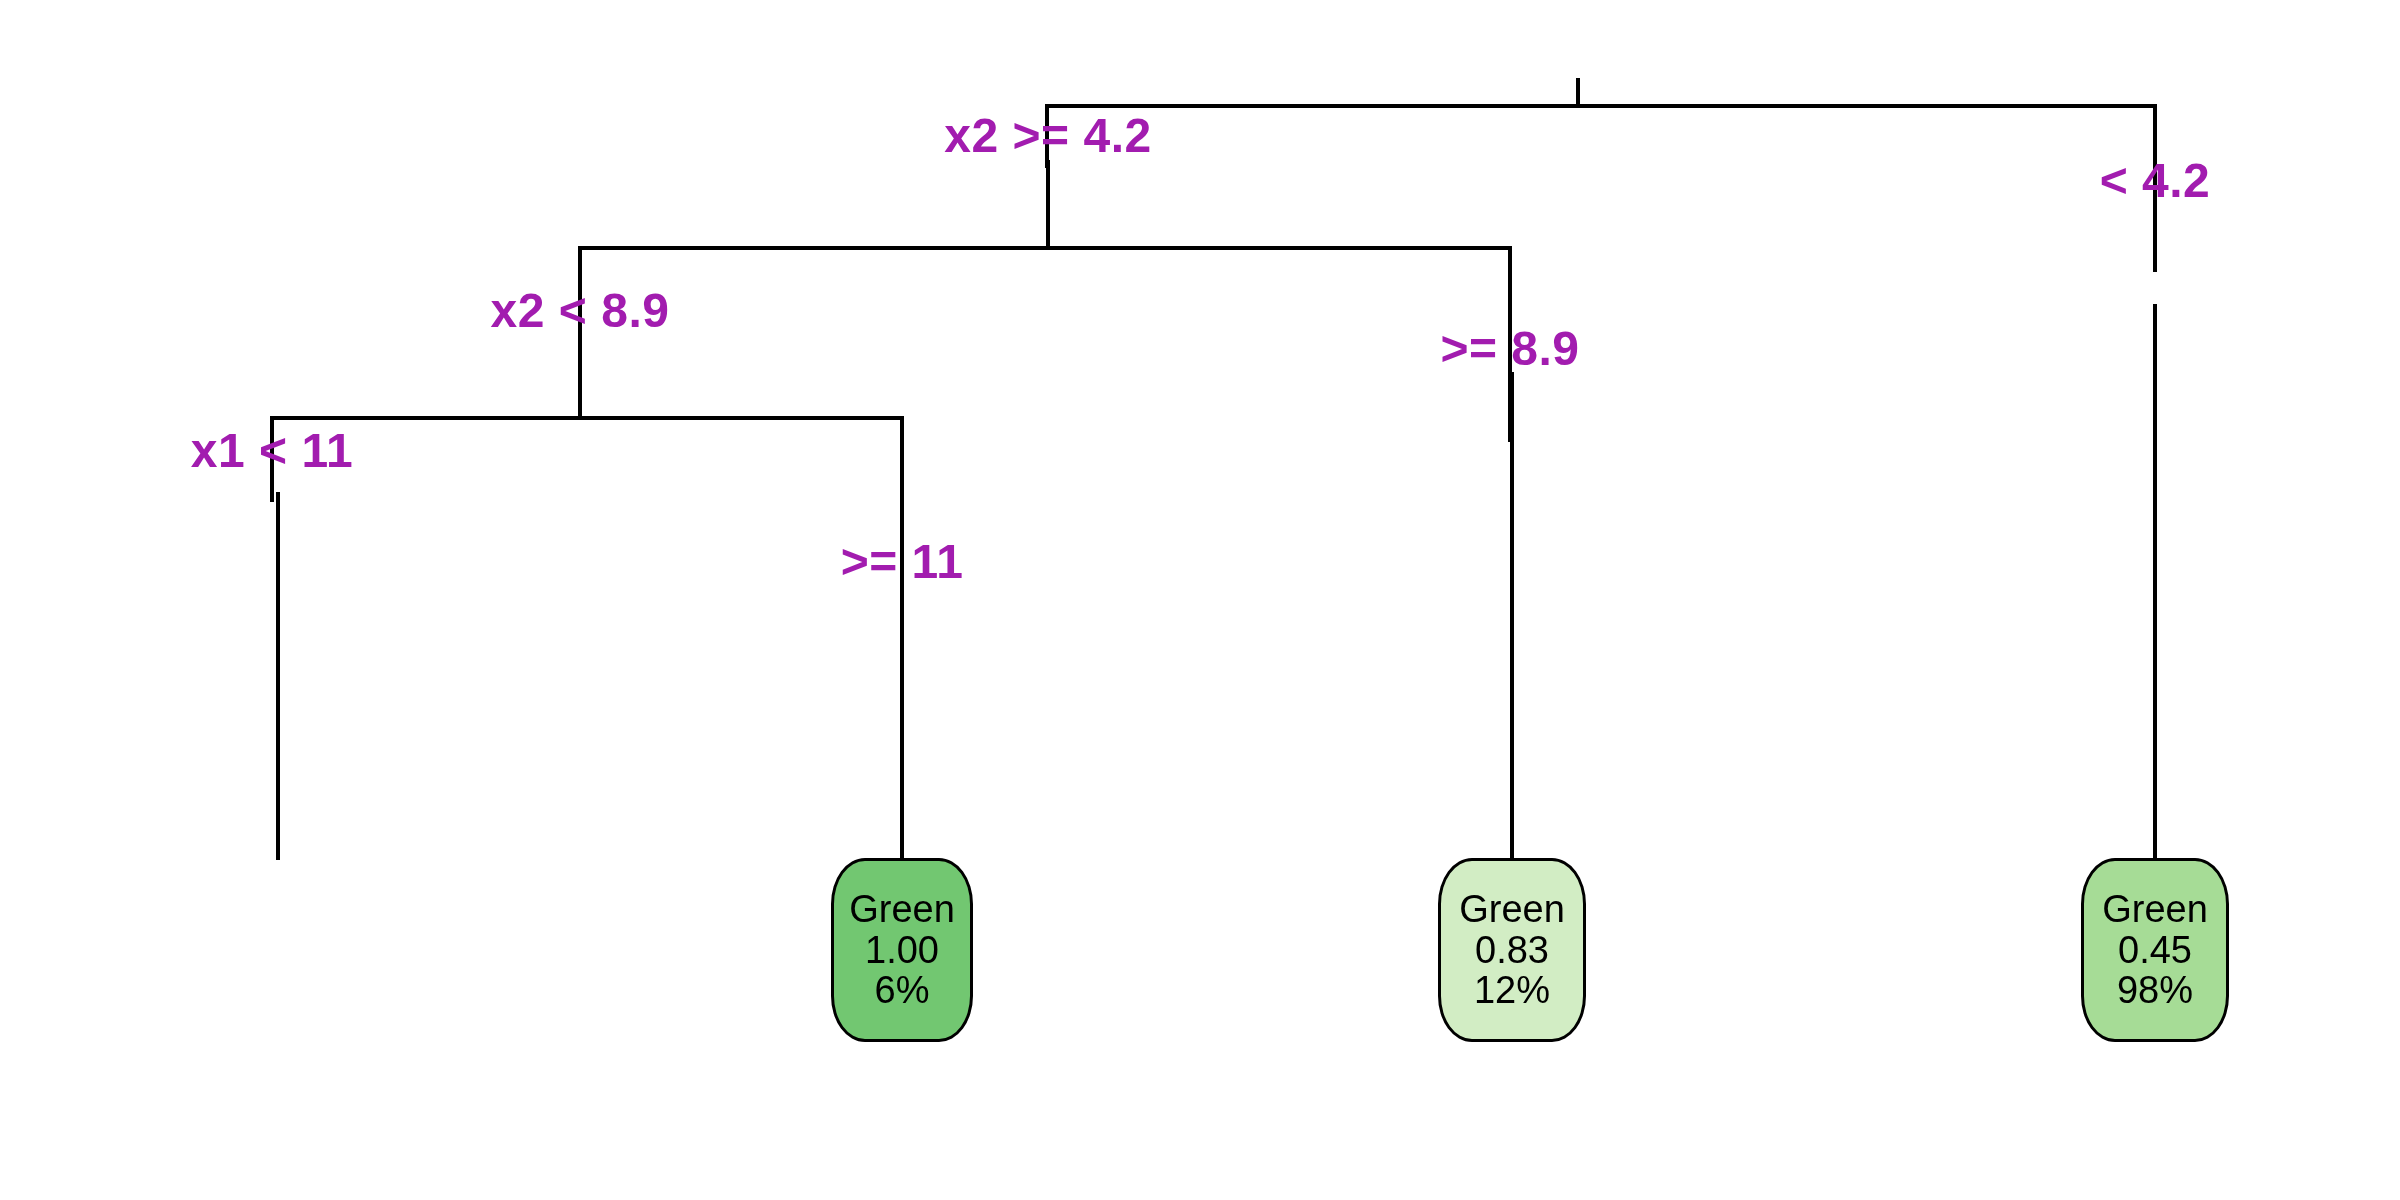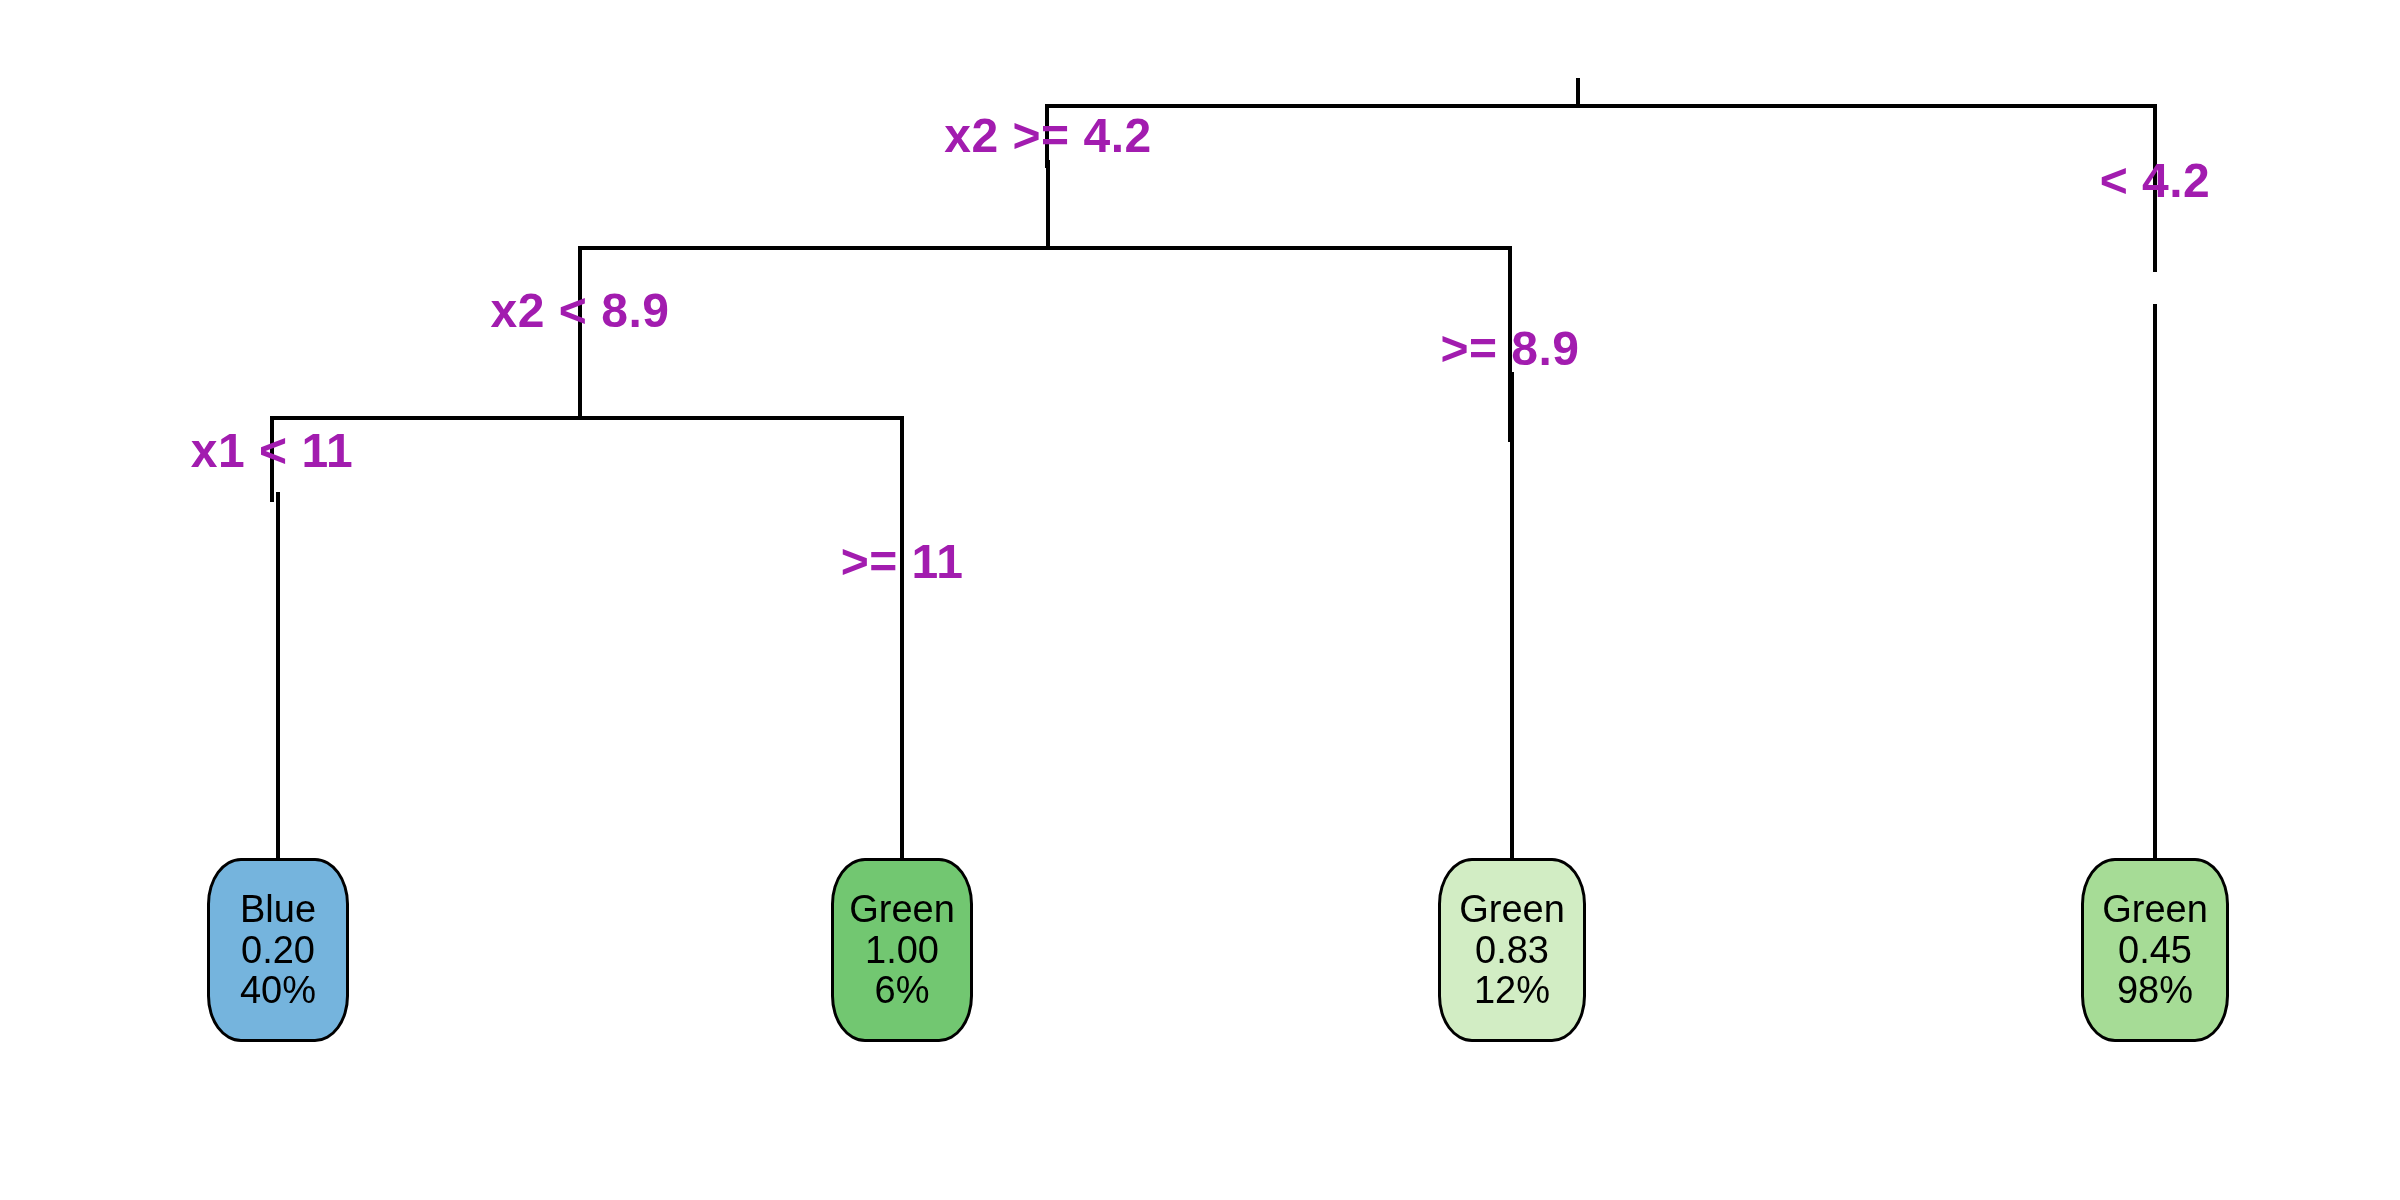--- a/index.html
+++ b/index.html
@@ -103,25 +103,20 @@
   <div class="split-label" style="left:2155px; top:180px;">&lt; 4.2</div>
 
   <div class="split-label" style="left:580px; top:310px;">x2 &lt; 8.9</div>
 
   <div class="split-label" style="left:1510px; top:348px;">&gt;= 8.9</div>
 
   <div class="split-label" style="left:272px; top:450px;">x1 &lt; 11</div>
 
   <div class="split-label" style="left:902px; top:517px;margin-top:44px;">&gt;= 11</div>
 
-  <div class="leaf-node" id="node-leaf-blue" style="left: 278px; top: 858px; width: 142px; height: 184px; background: rgb(117, 180, 221); border-color: rgb(0, 0, 0);">
-    <span class="leaf-line">Blue</span>
-    <span class="leaf-line">0.20</span>
-    <span class="leaf-line">40%</span>
-  </div>
 
   <div class="leaf-node" id="node-leaf-green-1" style="left: 902px; top: 858px; width: 142px; height: 184px; background: rgb(114, 199, 113); border-color: rgb(0, 0, 0);">
     <span class="leaf-line">Green</span>
     <span class="leaf-line">1.00</span>
     <span class="leaf-line">6%</span>
   </div>
 
   <div class="leaf-node" id="node-leaf-green-083" style="left: 1512px; top: 858px; width: 148px; height: 184px; background: rgb(210, 237, 196); border-color: rgb(0, 0, 0);">
     <span class="leaf-line">Green</span>
     <span class="leaf-line">0.83</span>

